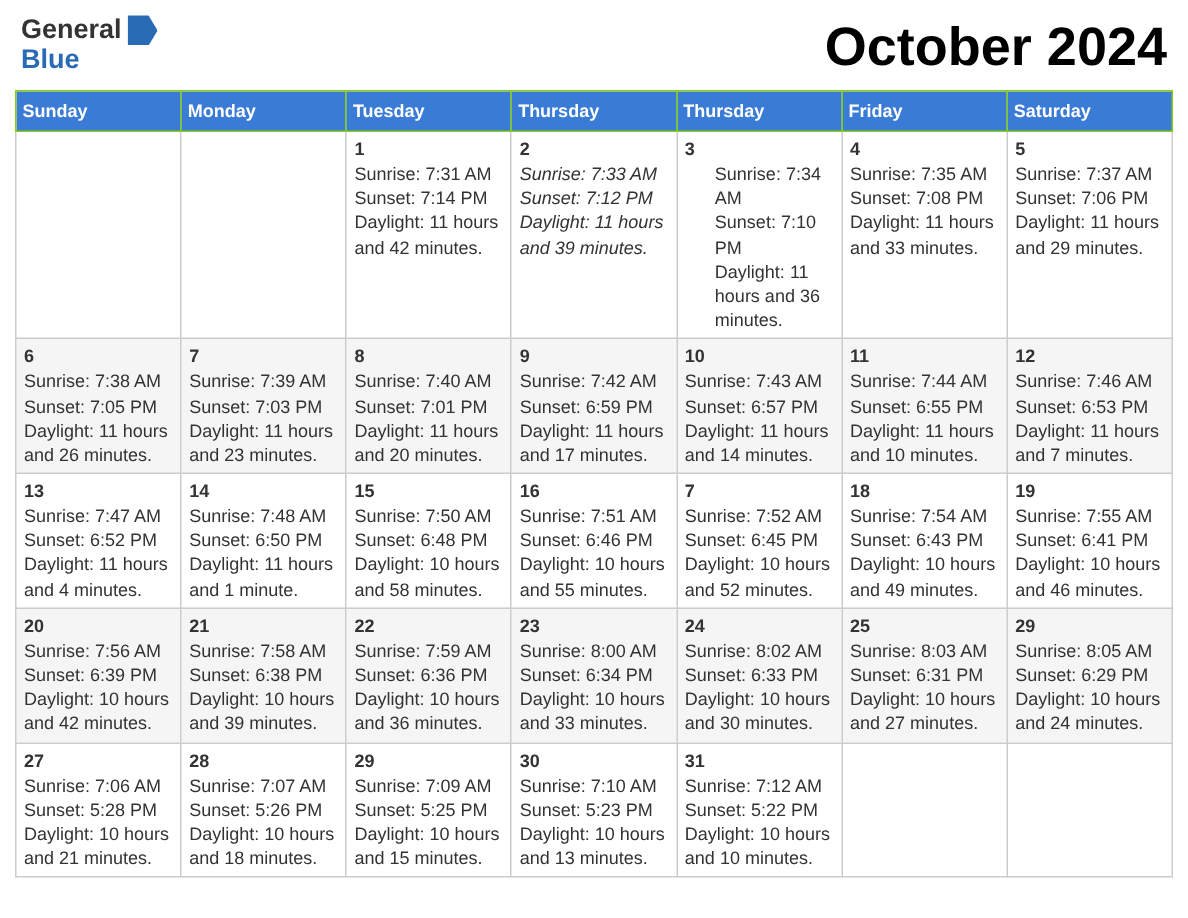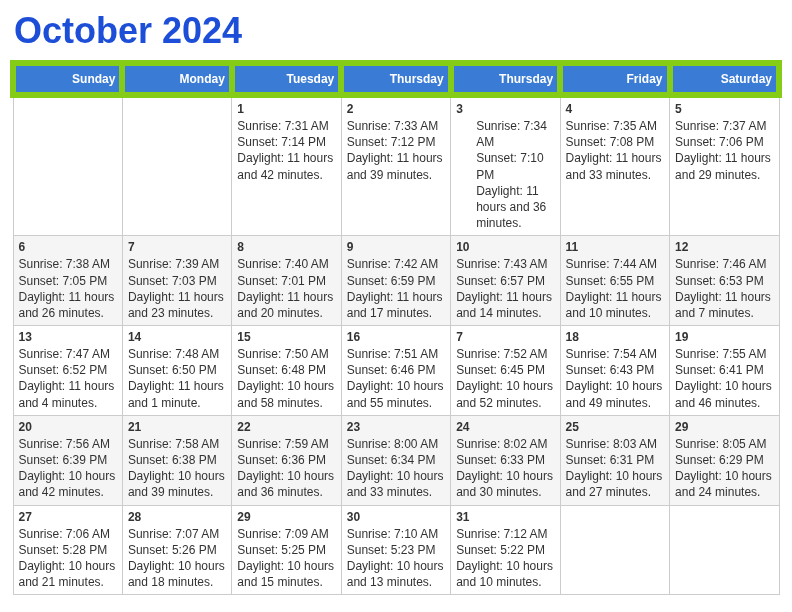--- a/index.html
+++ b/index.html
@@ -29,36 +29,36 @@
     .logo-icon {
       display: inline-block;
       width: 20px;
       height: 20px;
       background: #2a6bb5;
       clip-path: polygon(0 0, 70% 0, 100% 50%, 70% 100%, 0 100%);
       margin-left: 4px;
       vertical-align: middle;
     }
     .title-block { text-align: right; }
-    .month-title { font-size: 36px; font-weight: bold; color: #1d4ed8; }
+    .month-title { font-size: 36px; font-weight: bold; color: #000000; }
     .subtitle { font-size: 14px; color: #555; }
 
     table {
       width: 100%;
       border-collapse: collapse;
       table-layout: fixed;
     }
     thead tr th {
       background: #3a7bd5;
       color: #fff;
       font-size: 12px;
       font-weight: bold;
       padding: 6px 4px;
-      text-align: right;
-      border: 6px solid #84cc16;
+      text-align: left;
+      border: 1px solid #84cc16;
     }
     tbody tr td {
       vertical-align: top;
       border: 1px solid #ccc;
       padding: 4px 5px;
       font-size: 10.5px;
       color: #333;
       height: 82px;
       background: #fff;
     }
@@ -75,20 +75,26 @@
       font-size: 12px;
       line-height: 1.35;
       color: #333;
     }
     .empty-cell { background: #fff !important; }
   </style>
 </head>
 <body>
 
 <div class="header">
+  <div class="logo">
+    <span>
+      <span class="logo-general">General</span><span class="logo-icon"></span><br>
+      <span class="logo-blue">Blue</span>
+    </span>
+  </div>
   <div class="title-block">
     <div class="month-title">October 2024</div>
   </div>
 </div>
 
 <table>
   <thead>
     <tr id="thead-row">
         <th>Sunday</th>
         <th>Monday</th>
@@ -104,21 +110,21 @@
         <td class="empty-cell"></td>
         <td class="empty-cell"></td>
         <td>
           <span class="day-num">1</span>
           <div class="day-info" style="white-space: pre-line;">Sunrise: 7:31 AM
 Sunset: 7:14 PM
 Daylight: 11 hours and 42 minutes.</div>
         </td>
         <td>
           <span class="day-num">2</span>
-          <div class="day-info" style="white-space: pre-line;">Sunrise: 7:33 AM
+          <div class="day-info" style="white-space: pre-line; font-style: italic;">Sunrise: 7:33 AM
 Sunset: 7:12 PM
 Daylight: 11 hours and 39 minutes.</div>
         </td>
         <td>
           <span class="day-num">3</span>
           <div class="day-info" style="white-space: pre-line; margin-left: 20px;">Sunrise: 7:34 AM
 Sunset: 7:10 PM
 Daylight: 11 hours and 36 minutes.</div>
         </td>
         <td>

